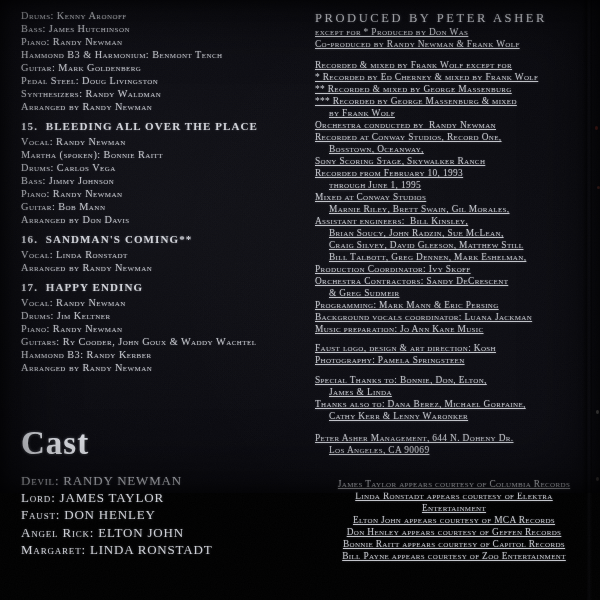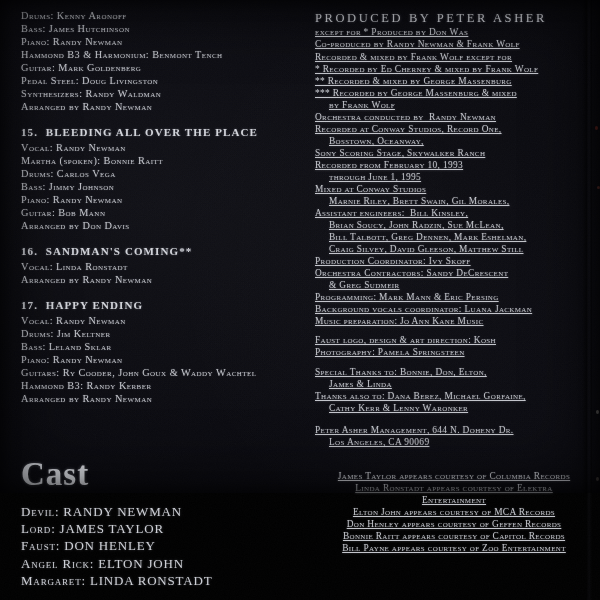--- a/index.html
+++ b/index.html
@@ -50,32 +50,32 @@
     line-height: 13px;
     font-variant: small-caps;
     font-weight: bold;
     letter-spacing: 1.1px;
     white-space: pre-wrap;
     color: #d2d4da;
     text-shadow: 0 0 2.5px rgba(220,225,240,0.32);
     margin-bottom: 2px;
   }
   .block { margin: 0; }
-  .mt-track { margin-top: 13px; }
+  .mt-track { margin-top: 7px; }
 
   .producer-heading {
     font-size: 12.5px;
     line-height: 15px;
     letter-spacing: 2.6px;
     font-variant: small-caps;
     color: #d6d8de;
     text-shadow: 0 0 3px rgba(225,230,245,0.35);
     white-space: pre-wrap;
   }
-  .mt-recording  { margin-top: 1px; }
+  .mt-recording  { margin-top: 9px; }
   .mt-design     { margin-top: 7px; }
   .mt-thanks     { margin-top: 8px; }
   .mt-management { margin-top: 10px; }
   .mt-courtesy   { margin-top: 22px; text-align: center; }
 
   .cast-section { margin-top: 52px; }
   .cast-heading {
     font-family: Liberation Serif, serif;
     font-weight: bold;
     font-size: 33px;
@@ -144,21 +144,20 @@
           <div class="line">Vocal: Linda Ronstadt</div>
           <div class="line">Arranged by Randy Newman</div>
         </div>
     </div>
 
     <div class="block mt-track">
       <div class="track-heading">17.  HAPPY ENDING</div>
       <div>
           <div class="line">Vocal: Randy Newman</div>
           <div class="line">Drums: Jim Keltner</div>
-          <div class="line">Bass: Leland Sklar</div>
           <div class="line">Piano: Randy Newman</div>
           <div class="line">Guitars: Ry Cooder, John Goux &amp; Waddy Wachtel</div>
           <div class="line">Hammond B3: Randy Kerber</div>
           <div class="line">Arranged by Randy Newman</div>
         </div>
     </div>
 
     <div class="cast-section">
       <div class="cast-heading">Cast</div>
       <div class="cast-list">
@@ -187,22 +186,22 @@
         <div class="line">Orchestra conducted by  Randy Newman</div>
         <div class="line">Recorded at Conway Studios, Record One,</div>
         <div class="line indent">Bosstown, Oceanway,</div>
         <div class="line">Sony Scoring Stage, Skywalker Ranch</div>
         <div class="line">Recorded from February 10, 1993</div>
         <div class="line indent">through June 1, 1995</div>
         <div class="line">Mixed at Conway Studios</div>
         <div class="line indent">Marnie Riley, Brett Swain, Gil Morales,</div>
         <div class="line">Assistant engineers:  Bill Kinsley,</div>
         <div class="line indent">Brian Soucy, John Radzin, Sue McLean,</div>
+        <div class="line indent">Craig Silvey, David Gleeson, Matthew Still</div>
         <div class="line indent">Bill Talbott, Greg Dennen, Mark Eshelman,</div>
-        <div class="line indent">Craig Silvey, David Gleeson, Matthew Still</div>
         <div class="line">Production Coordinator: Ivy Skoff</div>
         <div class="line">Orchestra Contractors: Sandy DeCrescent</div>
         <div class="line indent">&amp; Greg Sudmeir</div>
         <div class="line">Programming: Mark Mann &amp; Eric Persing</div>
         <div class="line">Background vocals coordinator: Luana Jackman</div>
         <div class="line">Music preparation: Jo Ann Kane Music</div>
       </div>
 
     <div class="block mt-design">
         <div class="line">Faust logo, design &amp; art direction: Kosh</div>

